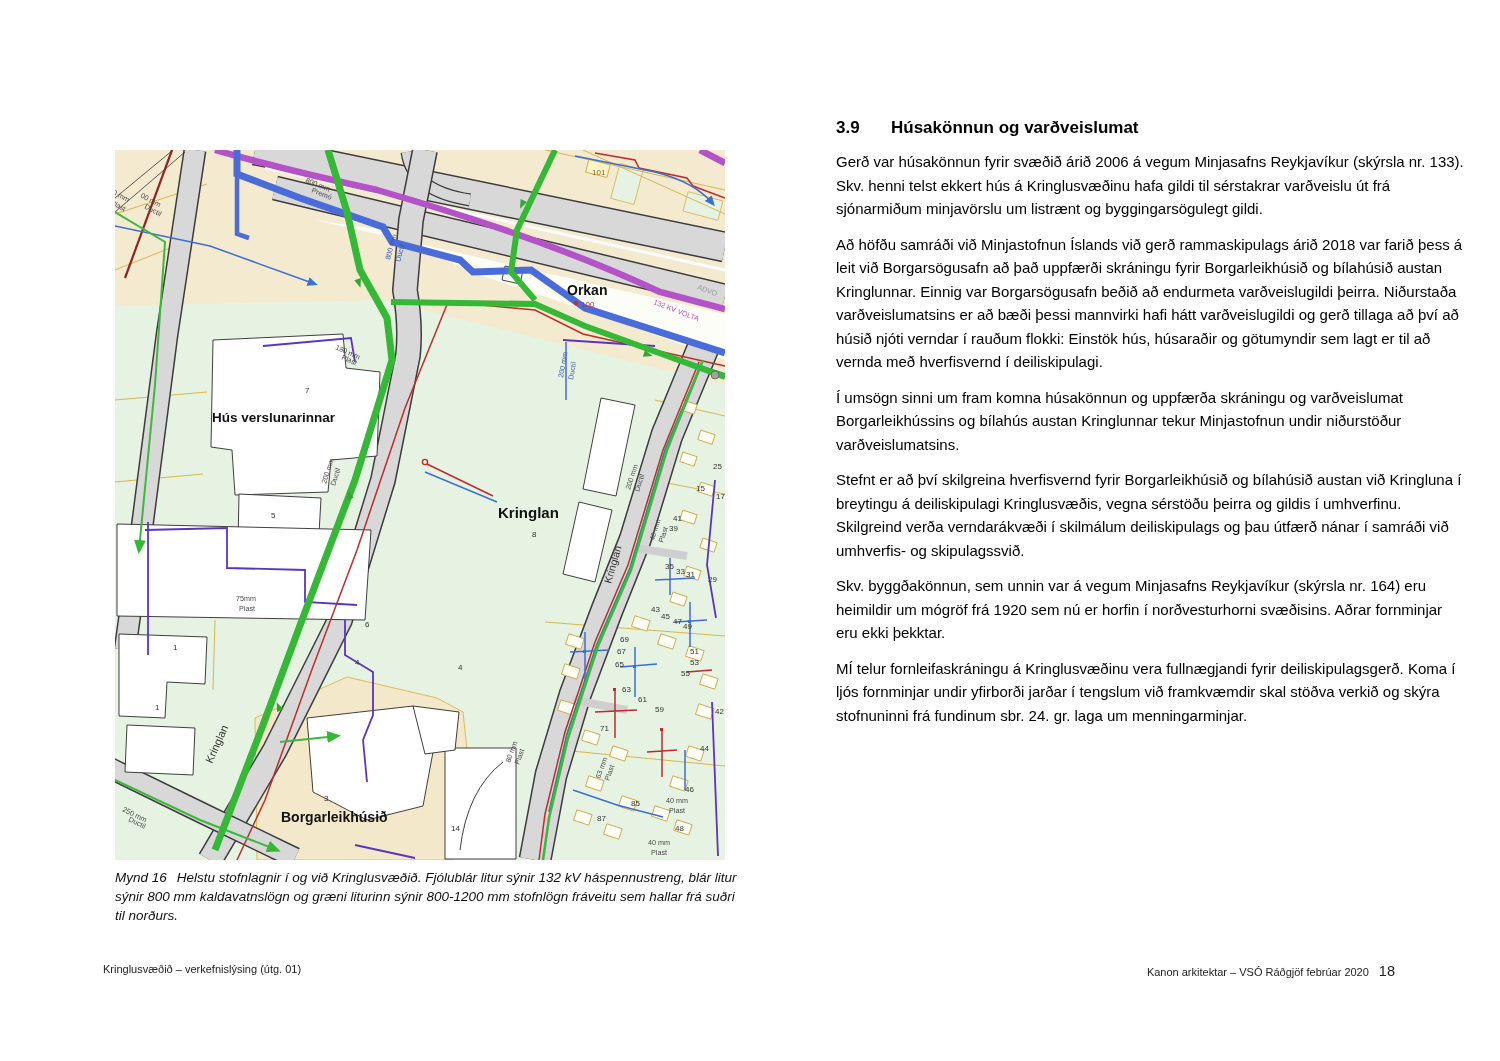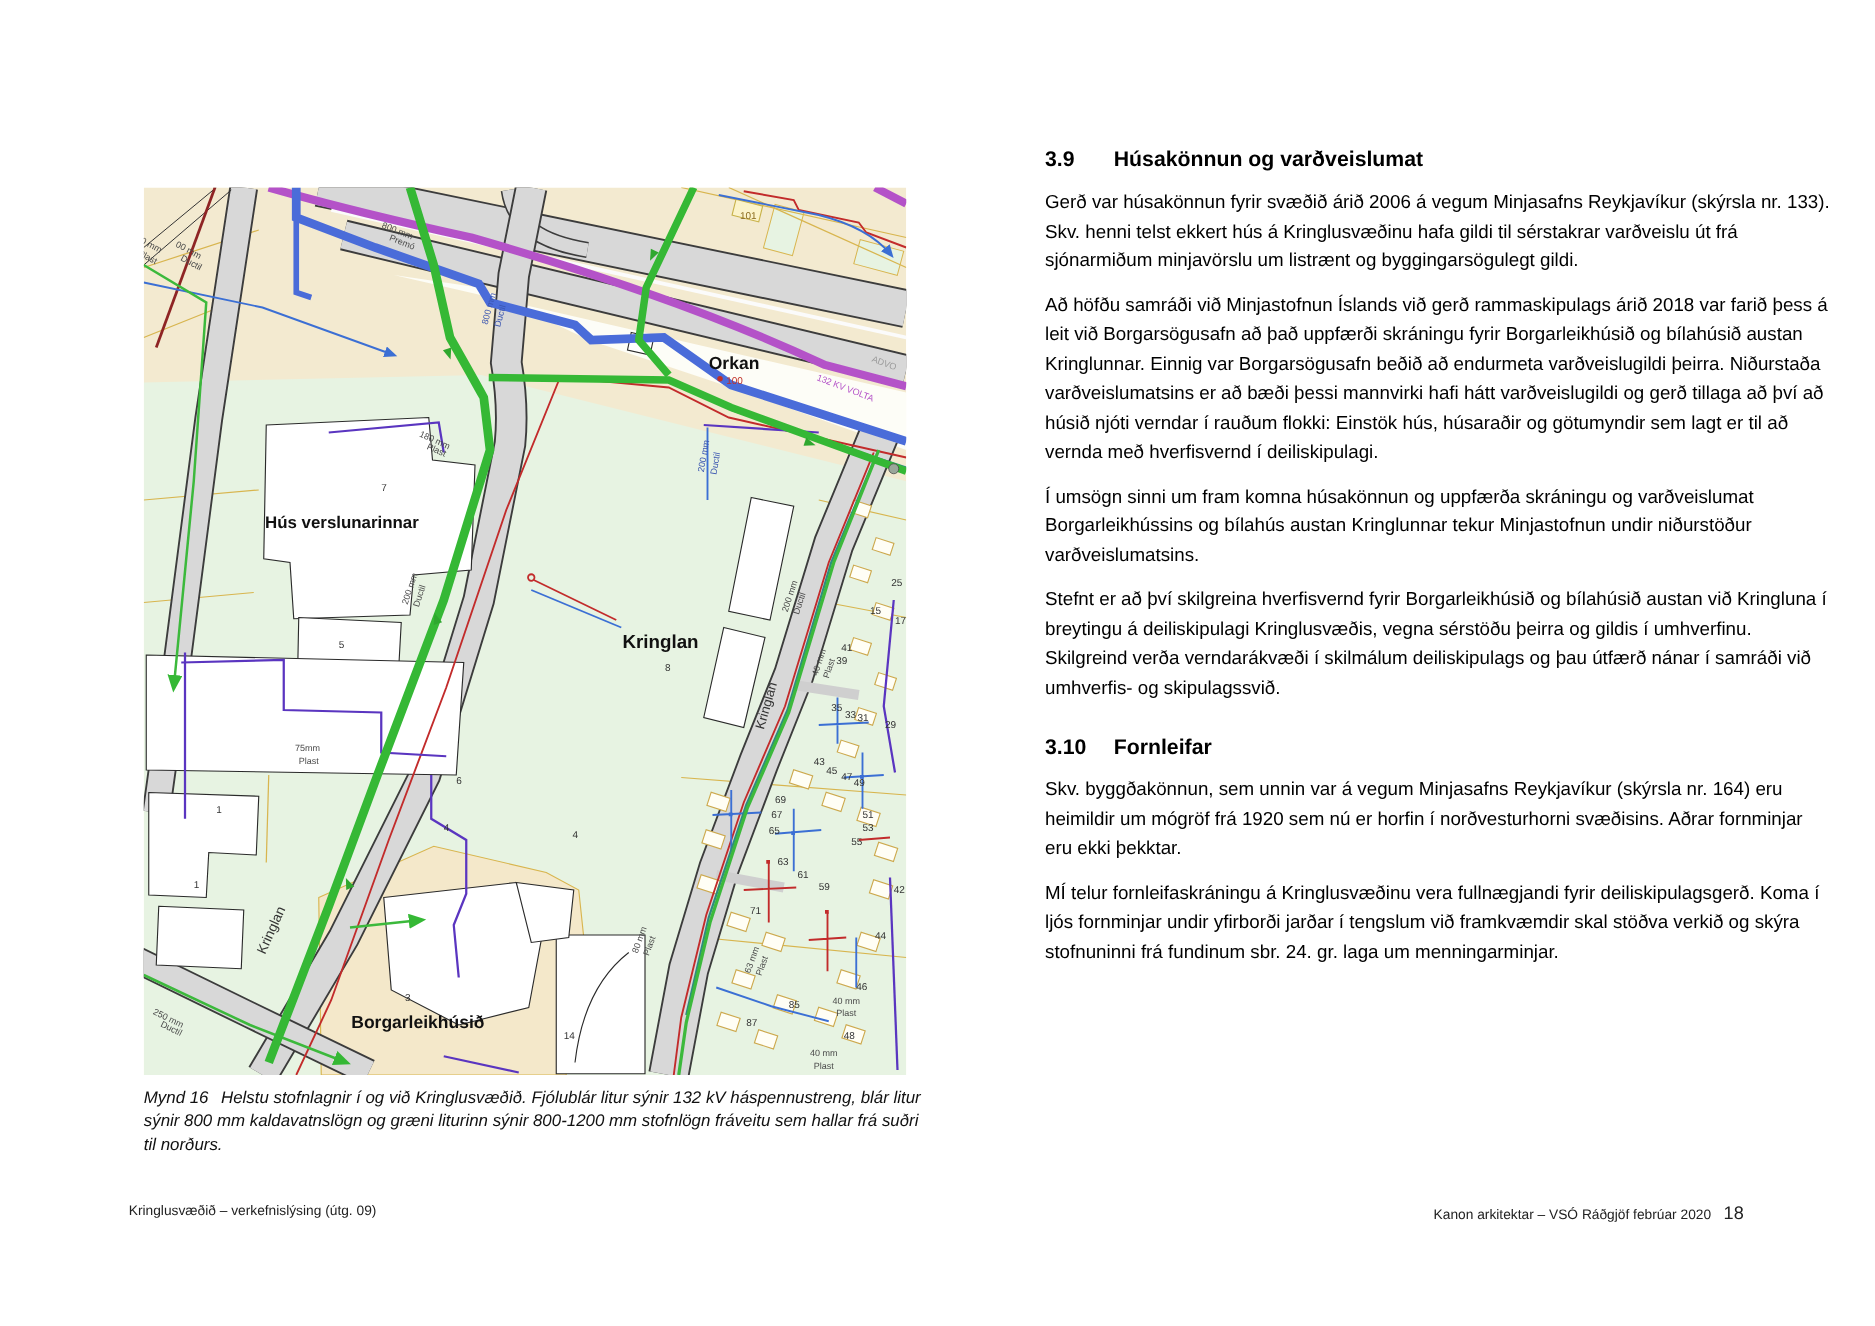--- a/index.html
+++ b/index.html
@@ -314,25 +314,21 @@
 <div class="content">
   <div class="sec-head">
     <span class="num">3.9</span>
     <span>Húsakönnun og varðveislumat</span>
   </div>
   <p>Gerð var húsakönnun fyrir svæðið árið 2006 á vegum Minjasafns Reykjavíkur (skýrsla nr. 133). Skv. henni telst ekkert hús á Kringlusvæðinu hafa gildi til sérstakrar varðveislu út frá sjónarmiðum minjavörslu um listrænt og byggingarsögulegt gildi.</p>
   <p>Að höfðu samráði við Minjastofnun Íslands við gerð rammaskipulags árið 2018 var farið þess á leit við Borgarsögusafn að það uppfærði skráningu fyrir Borgarleikhúsið og bílahúsið austan Kringlunnar. Einnig var Borgarsögusafn beðið að endurmeta varð­veislugildi þeirra. Niðurstaða varðveislumatsins er að bæði þessi mannvirki hafi hátt varðveislugildi og gerð tillaga að því að húsið njóti verndar í rauðum flokki: Einstök hús, húsaraðir og götumyndir sem lagt er til að vernda með hverfisvernd í deiliskipulagi.</p>
   <p>Í umsögn sinni um fram komna húsakönnun og uppfærða skráningu og varðveislumat Borgarleikhússins og bílahús austan Kringlunnar tekur Minjastofnun undir niðurstöður varðveislumatsins.</p>
   <p>Stefnt er að því skilgreina hverfisvernd fyrir Borgarleikhúsið og bílahúsið austan við Kringluna í breytingu á deiliskipulagi Kringlusvæðis, vegna sérstöðu þeirra og gildis í umhverfinu. Skilgreind verða verndarákvæði í skilmálum deiliskipulags og þau útfærð nánar í samráði við umhverfis- og skipulagssvið.</p>
 
-  <div class="sec-head sec2">
-    <span class="num">3.10</span>
-    <span>Fornleifar</span>
-  </div>
   <p>Skv. byggðakönnun, sem unnin var á vegum Minjasafns Reykjavíkur (skýrsla nr. 164) eru heimildir um mógröf frá 1920 sem nú er horfin í norðvesturhorni svæðisins. Aðrar fornminjar eru ekki þekktar.</p>
   <p>MÍ telur fornleifaskráningu á Kringlusvæðinu vera fullnægjandi fyrir deiliskipulagsgerð. Koma í ljós fornminjar undir yfirborði jarðar í tengslum við framkvæmdir skal stöðva verkið og skýra stofnuninni frá fundinum sbr. 24. gr. laga um menningarminjar.</p>
 </div>
 
-<div class="footer-left">Kringlusvæðið – verkefnislýsing (útg. 09)</div>
+<div class="footer-left">Kringlusvæðið – verkefnislýsing (útg. 01)</div>
 <div class="footer-right">
   <span>Kanon arkitektar – VSÓ Ráðgjöf febrúar 2020</span>
   <span class="pageno">18</span>
 </div>
 
 </body></html>

